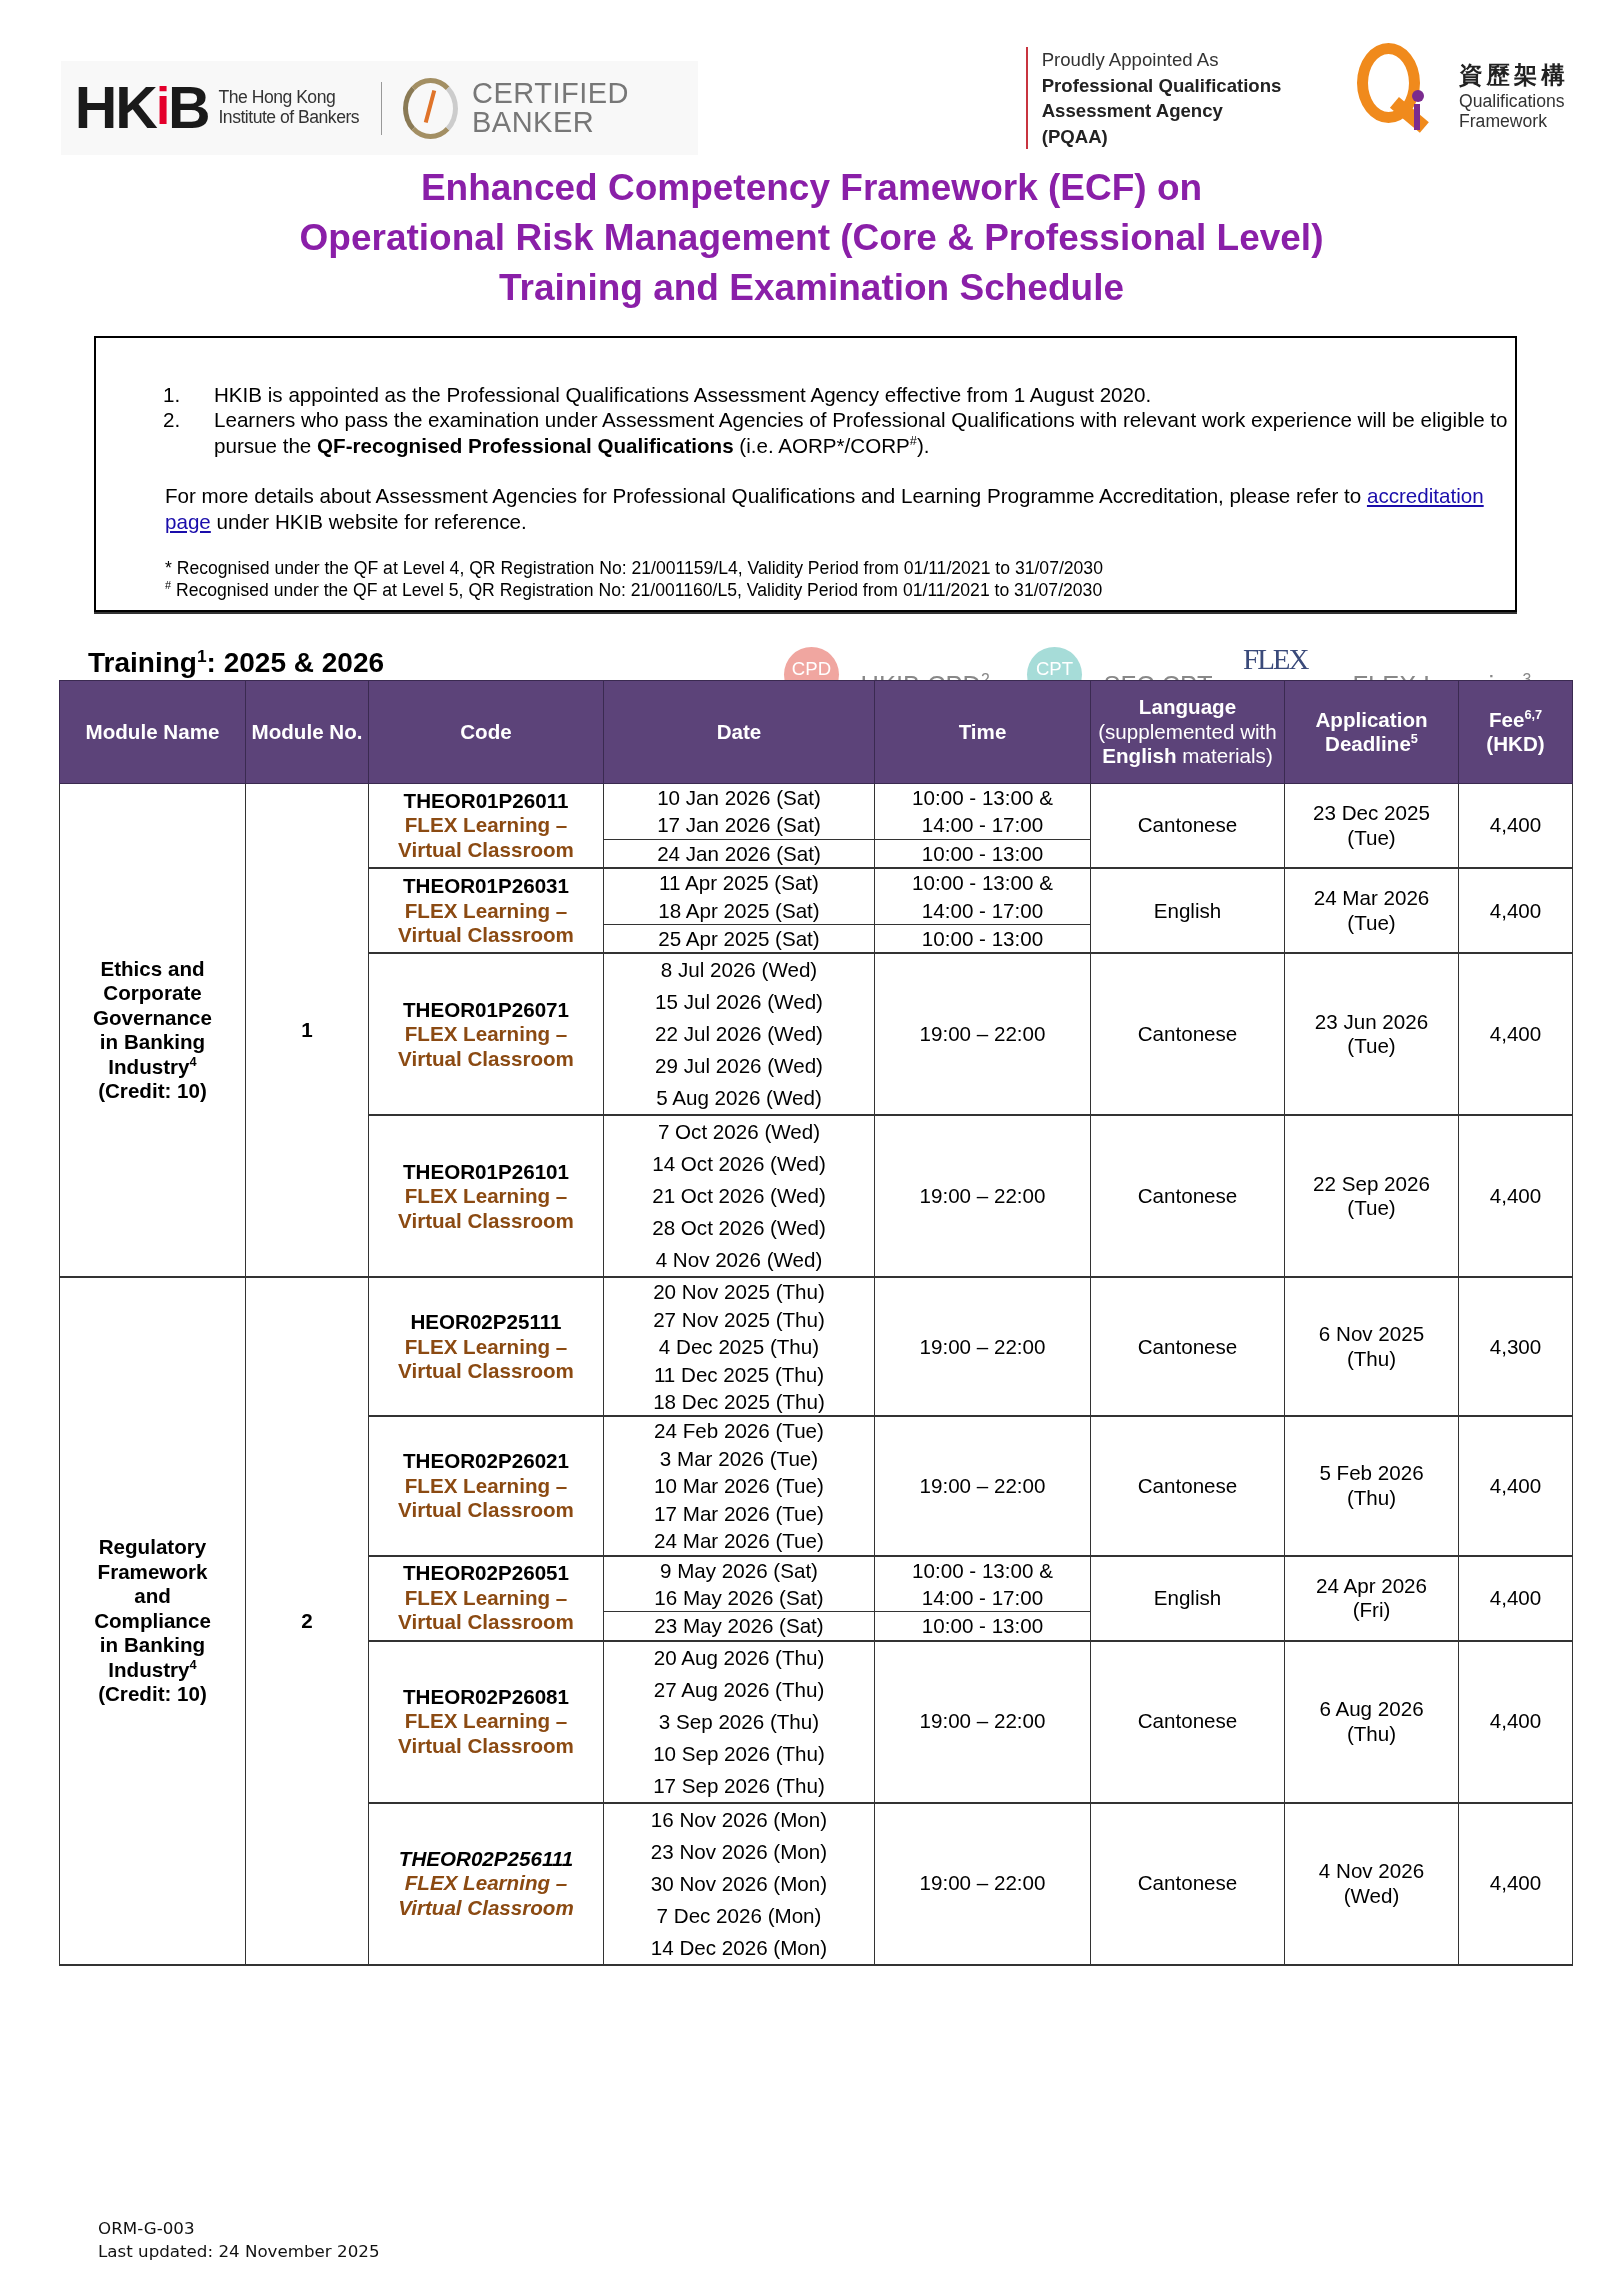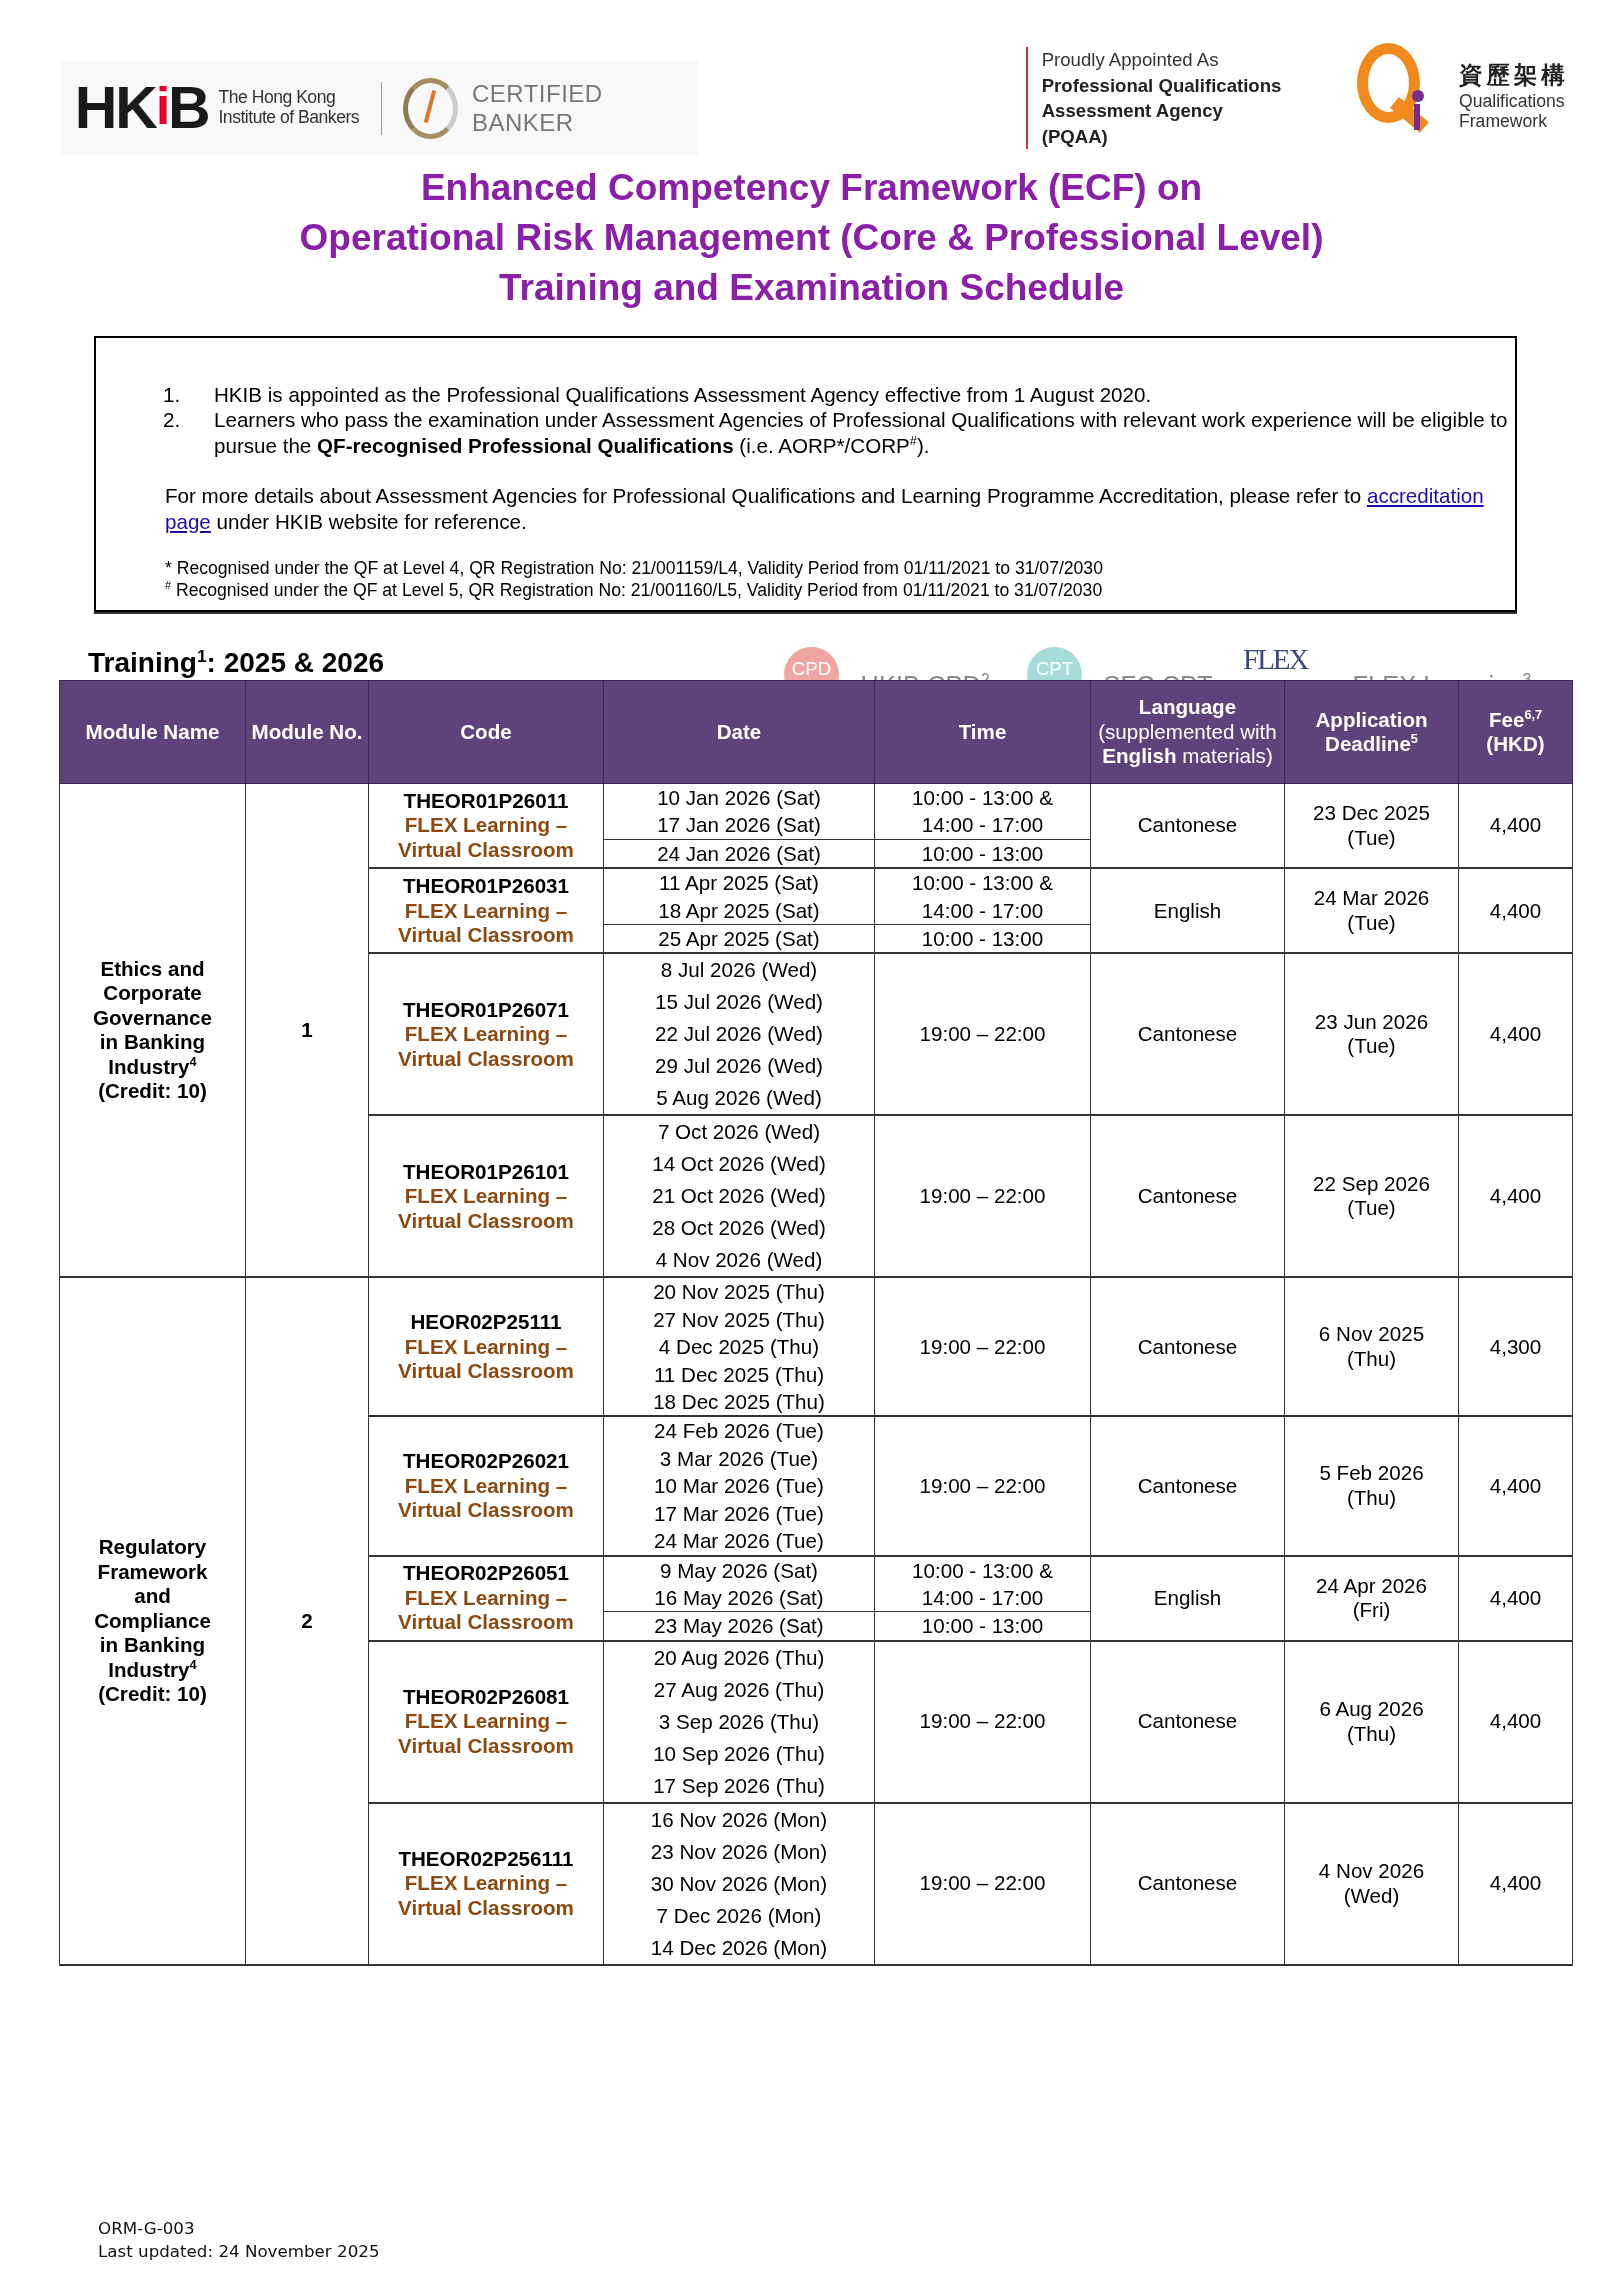--- a/index.html
+++ b/index.html
@@ -6,21 +6,21 @@
   body { width: 1623px; height: 2295px; position: relative; font-family: "Liberation Sans", sans-serif; color: #000; overflow: hidden; }
 
   
   .hkib-logo { position: absolute; left: 61px; top: 61px; width: 637px; height: 94px; background: #f8f8f8; display: flex; align-items: center; }
   .hkib-mark { font-family: "Liberation Sans", sans-serif; font-weight: 700; font-size: 59px; letter-spacing: -2px; color: #1a1a1a; margin-left: 13.7px; display: flex; align-items: flex-end; }
   .hkib-mark .i { color: #e4002b; font-size: 51px; position: relative; top: -5.9px; }
   .hkib-name { font-size: 17.6px; line-height: 19.6px; color: #333; margin-left: 9.8px; letter-spacing: -0.5px; }
   .logo-sep { width: 1px; height: 53px; background: #999; margin: 0 21.6px; }
   .cb-emblem { width: 55px; height: 61px; border-radius: 50%; border: 5.9px solid #a38f63; border-left-color: #8a7a55; border-right-color: #ccc; box-sizing: border-box; position: relative; }
   .cb-emblem::after { content: ""; position: absolute; left: 19.6px; top: 7.8px; width: 3.9px; height: 33px; background: #e0742a; transform: rotate(15deg); }
-  .cb-text { font-size: 24px; line-height: 29px; color: #777; margin-left: 13.7px; letter-spacing: 0.5px; }
+  .cb-text { font-size: 29px; line-height: 29px; color: #777; margin-left: 13.7px; letter-spacing: 0.5px; }
 
   .pqaa { position: absolute; left: 1026px; top: 47px; border-left: 2.9px solid #c8343f; padding-left: 13.7px; font-size: 18.6px; line-height: 25.5px; color: #333; }
   .pqaa b { color: #222; }
   .qf-logo { position: absolute; left: 1343px; top: 43px; width: 235px; height: 108px; }
   .qf-q { position: absolute; left: 13.7px; top: 0; width: 63px; height: 80px; border: 11.8px solid #f08a1c; border-radius: 50%; box-sizing: border-box; }
   .qf-tail { position: absolute; left: 47px; top: 65px; width: 39px; height: 13.7px; background: #f08a1c; transform: rotate(40deg); }
   .qf-person { position: absolute; left: 69px; top: 47px; width: 11.8px; height: 11.8px; background: #7b2b8f; border-radius: 50%; }
   .qf-body { position: absolute; left: 71px; top: 61px; width: 5.9px; height: 25.5px; background: #7b2b8f; }
   .qf-cn { position: absolute; left: 116px; top: 15.7px; font-size: 23.5px; font-weight: 700; letter-spacing: 3.9px; color: #222; font-family: "DejaVu Sans", sans-serif; }
   .qf-en { position: absolute; left: 116px; top: 49px; font-size: 17.6px; line-height: 19.6px; color: #333; }
@@ -387,21 +387,21 @@
         </td>
         <td style="border-bottom: 2.9px solid rgb(51, 51, 51);">19:00 – 22:00</td>
         <td rowspan="1" style="border-bottom: 2.9px solid rgb(51, 51, 51);">Cantonese</td>
         <td rowspan="1" style="border-bottom: 2.9px solid rgb(51, 51, 51);">
           <div>6 Aug 2026</div>
           <div>(Thu)</div>
         </td>
         <td rowspan="1" style="border-bottom: 2.9px solid rgb(51, 51, 51);">4,400</td>
       </tr>
       <tr>
-        <td rowspan="1" style="border-bottom: 2.9px solid rgb(51, 51, 51);">
+        <td rowspan="1" style="border-bottom: 2.9px solid rgb(51, 51, 51); font-style: italic;">
           <div class="code">THEOR02P256111</div>
           <div class="flex">FLEX Learning –</div>
           <div class="flex">Virtual Classroom</div>
         </td>
         <td class="dates" style="border-bottom: 2.9px solid rgb(51, 51, 51);">
           <div>16 Nov 2026 (Mon)</div>
           <div>23 Nov 2026 (Mon)</div>
           <div>30 Nov 2026 (Mon)</div>
           <div>7 Dec 2026 (Mon)</div>
           <div>14 Dec 2026 (Mon)</div>

